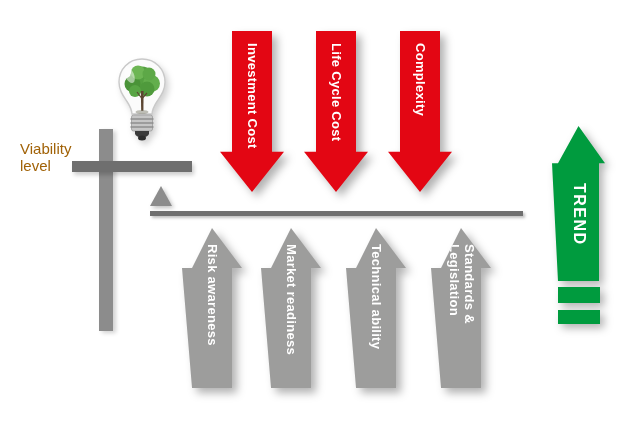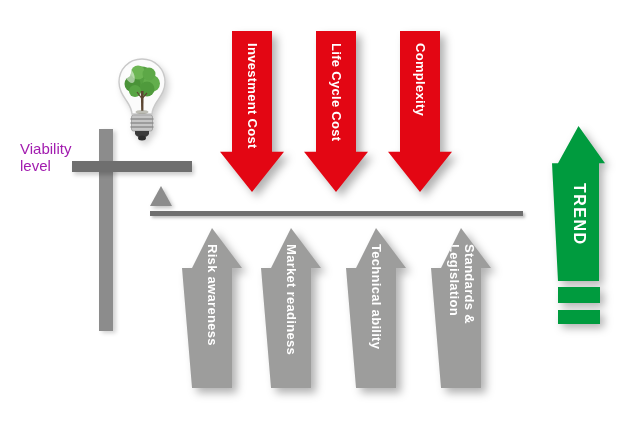--- a/index.html
+++ b/index.html
@@ -11,21 +11,21 @@
     overflow: hidden;
     font-family: "Liberation Sans", sans-serif;
   }
 
   
   .viability {
     position: absolute;
     left: 20px; top: 140px;
     font-size: 15px;
     line-height: 17px;
-    color: #a21caf;
+    color: #a16207;
     font-weight: 400;
   }
   .viability span { display: block; }
 
   .cross-v {
     position: absolute;
     left: 99px; top: 129px;
     width: 14px; height: 202px;
     background: var(--structure, #8c8c8c);
     box-shadow: 3px 2px 4px rgba(0,0,0,0.18);

